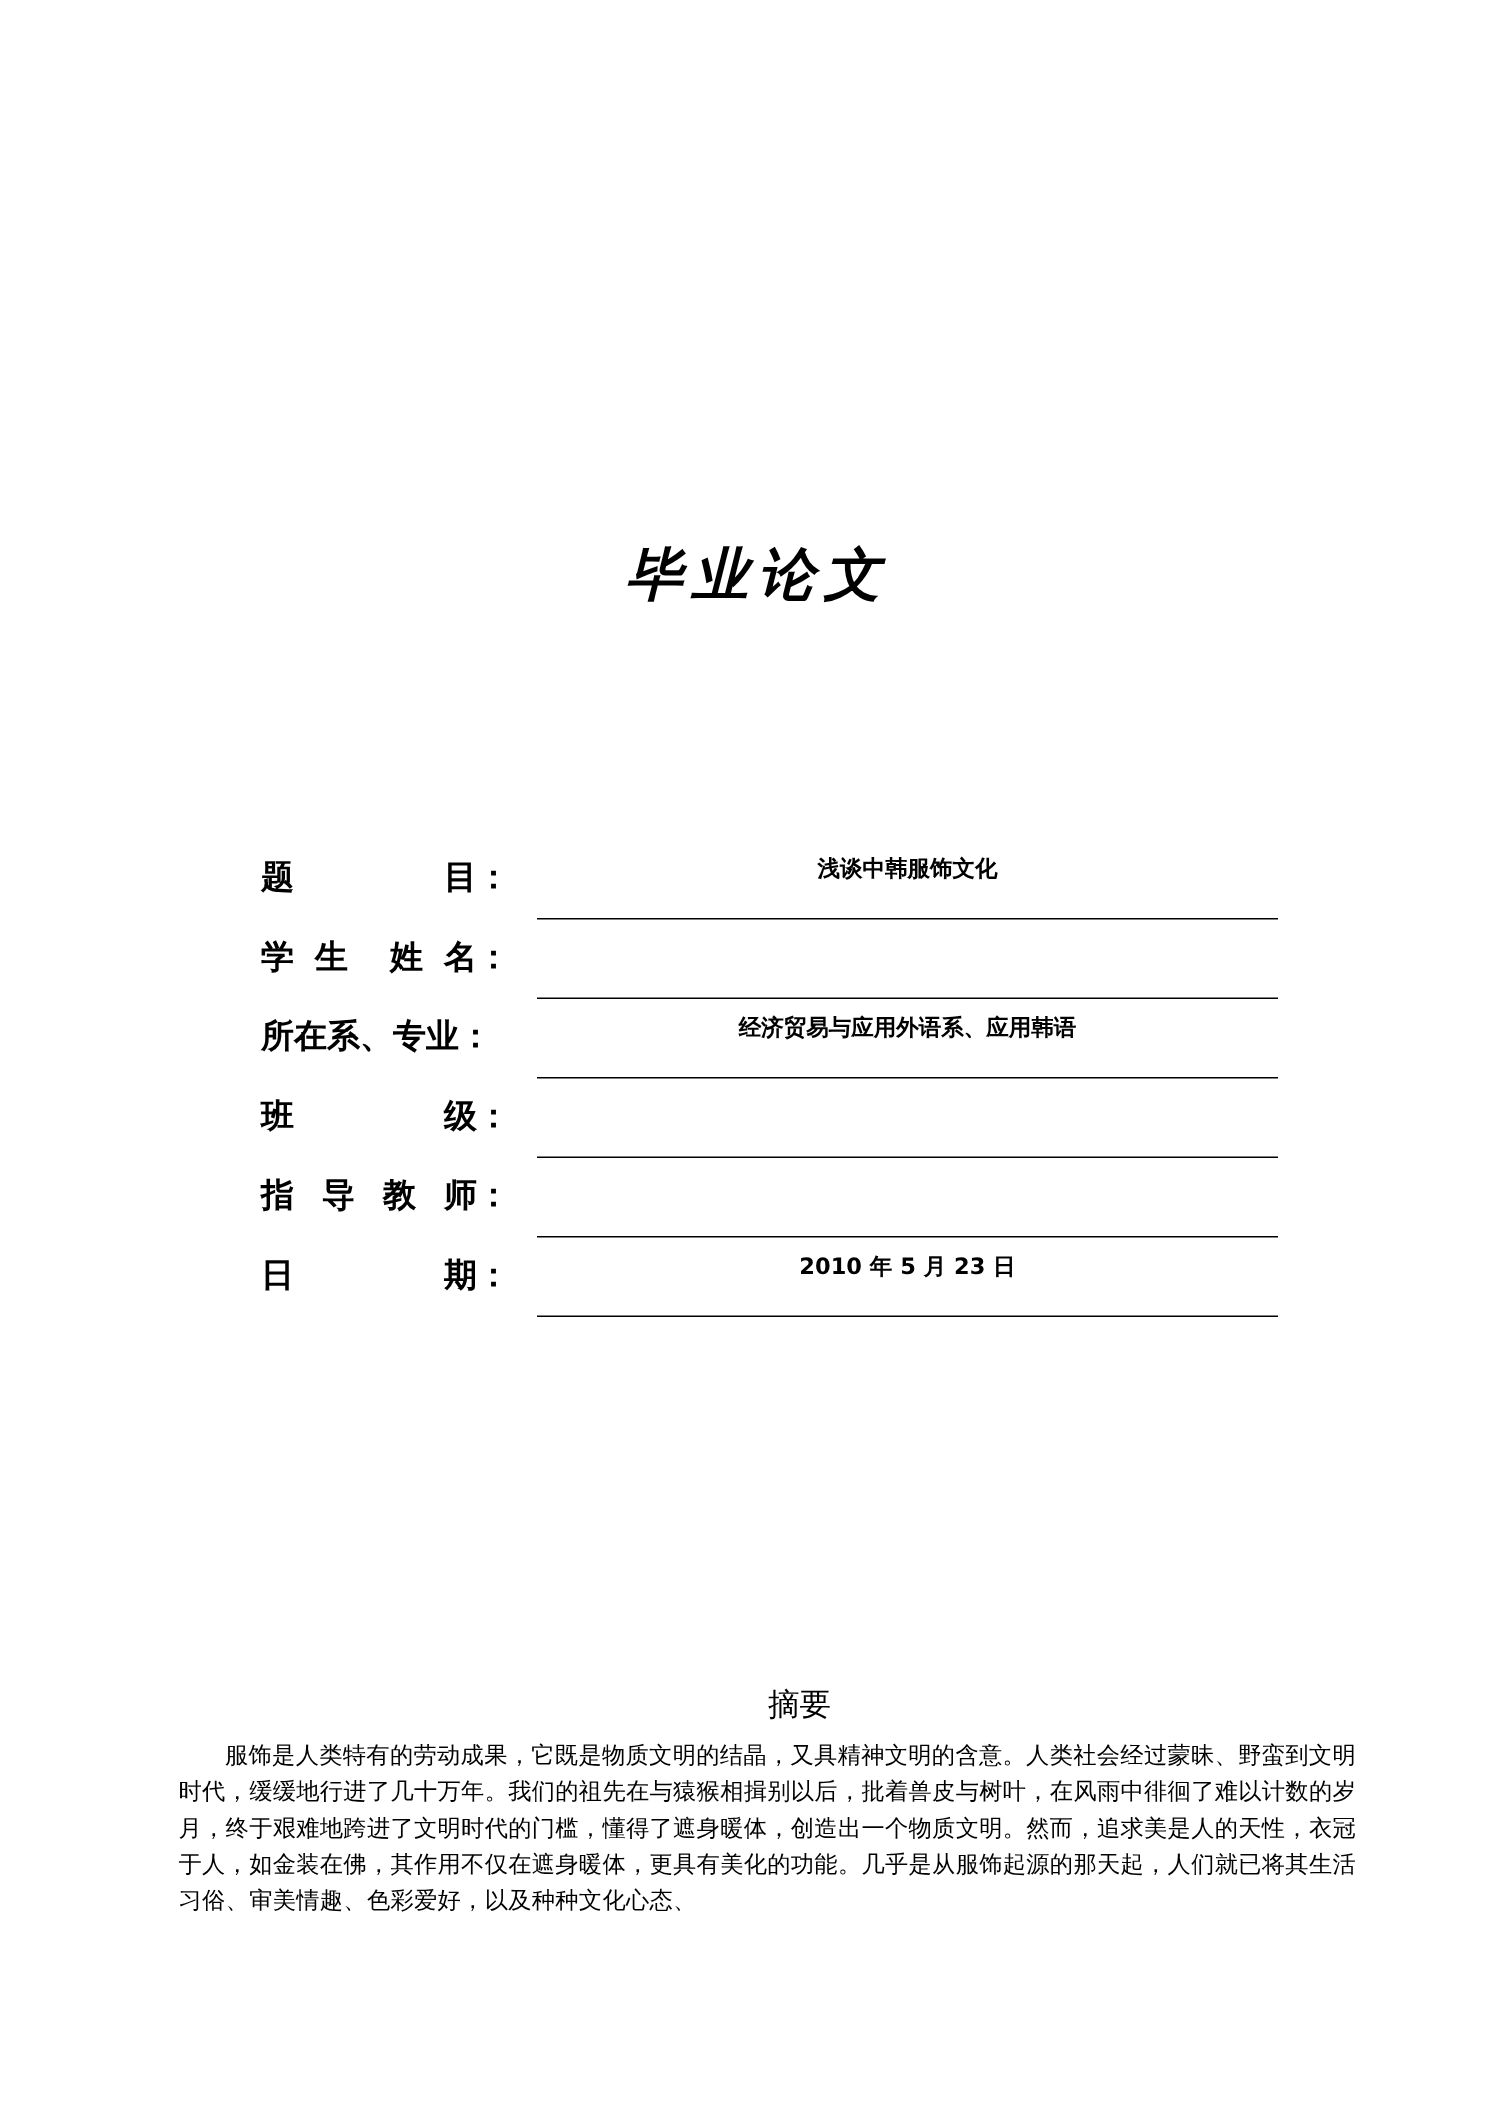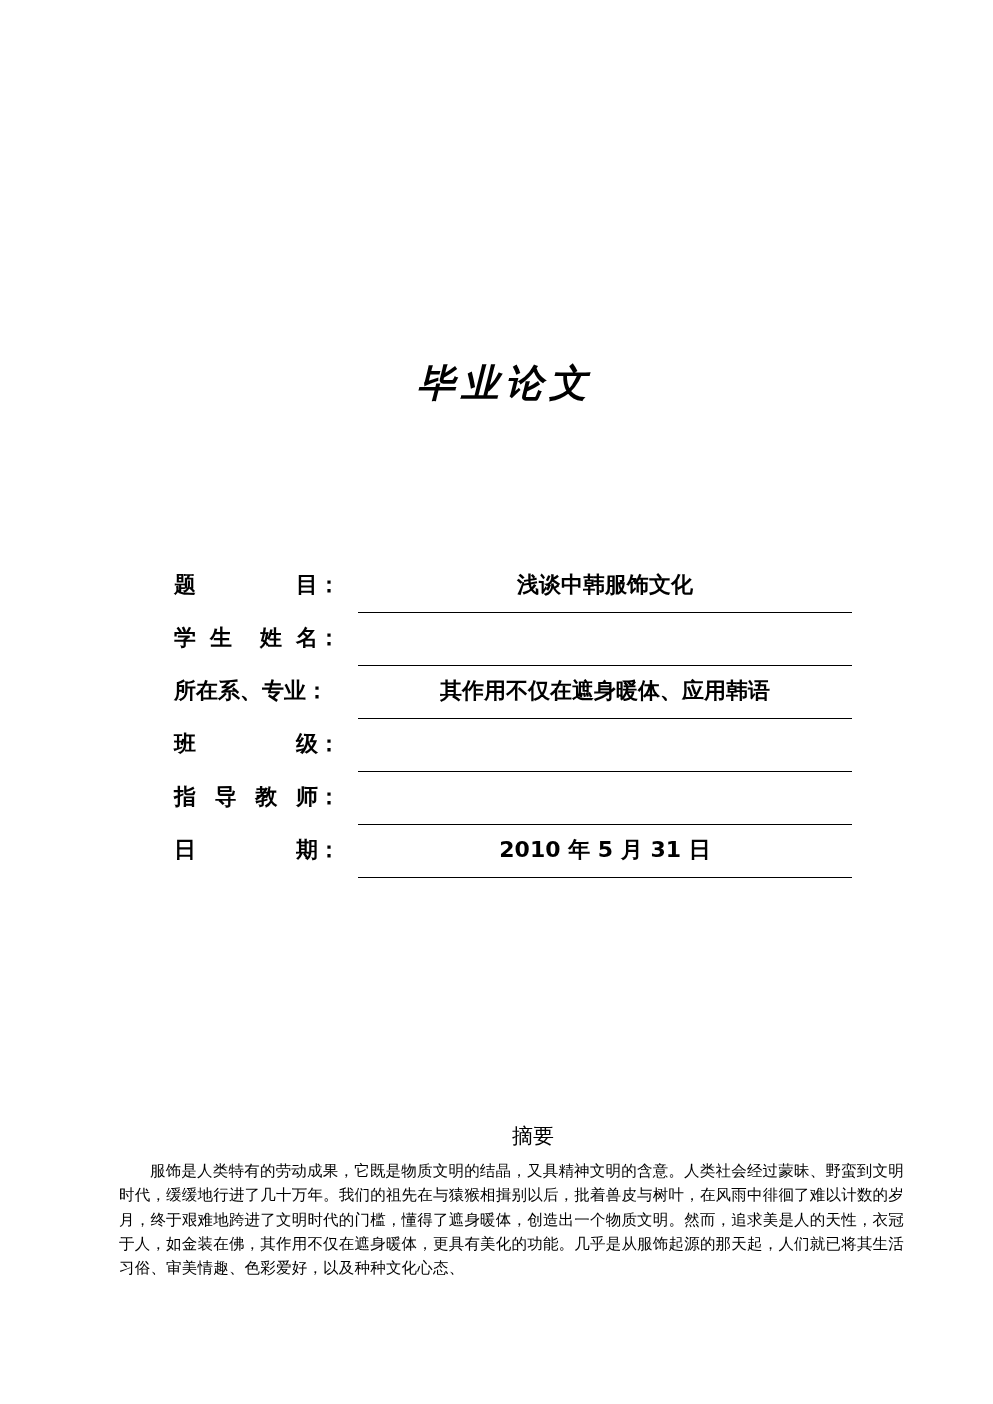--- a/index.html
+++ b/index.html
@@ -49,21 +49,21 @@
       white-space: nowrap;
     }
     .info-label span.ch { display: inline-block; }
     .info-value {
       position: absolute;
       left: 184px;
       top: 10px;
       width: 494px;
       text-align: center;
       font-family: "DejaVu Sans", "Liberation Sans", sans-serif;
-      font-size: 22px;
+      font-size: 15px;
       font-weight: bold;
       white-space: nowrap;
     }
     .info-line {
       position: absolute;
       left: 184px;
       top: 52px;
       width: 494px;
       height: 0;
       border-top: 1.5px solid #000;
@@ -75,21 +75,21 @@
       width: 1066px;
       text-align: center;
       font-family: "DejaVu Sans", "Liberation Sans", sans-serif;
       font-size: 21px;
     }
     .abstract-body {
       position: absolute;
       top: 1159px;
       left: 119px;
       width: 785px;
-      font-family: Liberation Serif, serif;
+      font-family: Liberation Mono, monospace;
       font-size: 15.5px;
       line-height: 24.3px;
       text-indent: 31px;
       letter-spacing: 0.2px;
       text-align: justify;
     }
   </style>
 </head>
 <body>
 
@@ -113,21 +113,21 @@
       <span class="ch">姓</span>
       <span class="ch">名：</span>
     </div>
     <div class="info-line"></div>
   </div>
 
   <div class="info-row">
     <div class="info-label">
       <span class="ch">所在系、专业：</span>
     </div>
-    <div class="info-value">其作用不仅在遮身暖体、应用韩语</div>
+    <div class="info-value">经济贸易与应用外语系、应用韩语</div>
     <div class="info-line"></div>
   </div>
 
   <div class="info-row">
     <div class="info-label">
       <span class="ch">班</span>
       <span class="ch">级：</span>
     </div>
     <div class="info-value"></div>
     <div class="info-line"></div>
@@ -142,19 +142,19 @@
     </div>
     <div class="info-value"></div>
     <div class="info-line"></div>
   </div>
 
   <div class="info-row">
     <div class="info-label">
       <span class="ch">日</span>
       <span class="ch">期：</span>
     </div>
-    <div class="info-value">2010 年 5 月 31 日</div>
+    <div class="info-value">2010 年 5 月 23 日</div>
     <div class="info-line"></div>
   </div>
 </div>
 
 <div class="abstract-heading">摘要</div>
 <div class="abstract-body">服饰是人类特有的劳动成果，它既是物质文明的结晶，又具精神文明的含意。人类社会经过蒙昧、野蛮到文明时代，缓缓地行进了几十万年。我们的祖先在与猿猴相揖别以后，批着兽皮与树叶，在风雨中徘徊了难以计数的岁月，终于艰难地跨进了文明时代的门槛，懂得了遮身暖体，创造出一个物质文明。然而，追求美是人的天性，衣冠于人，如金装在佛，其作用不仅在遮身暖体，更具有美化的功能。几乎是从服饰起源的那天起，人们就已将其生活习俗、审美情趣、色彩爱好，以及种种文化心态、</div>
 
 </body></html>

